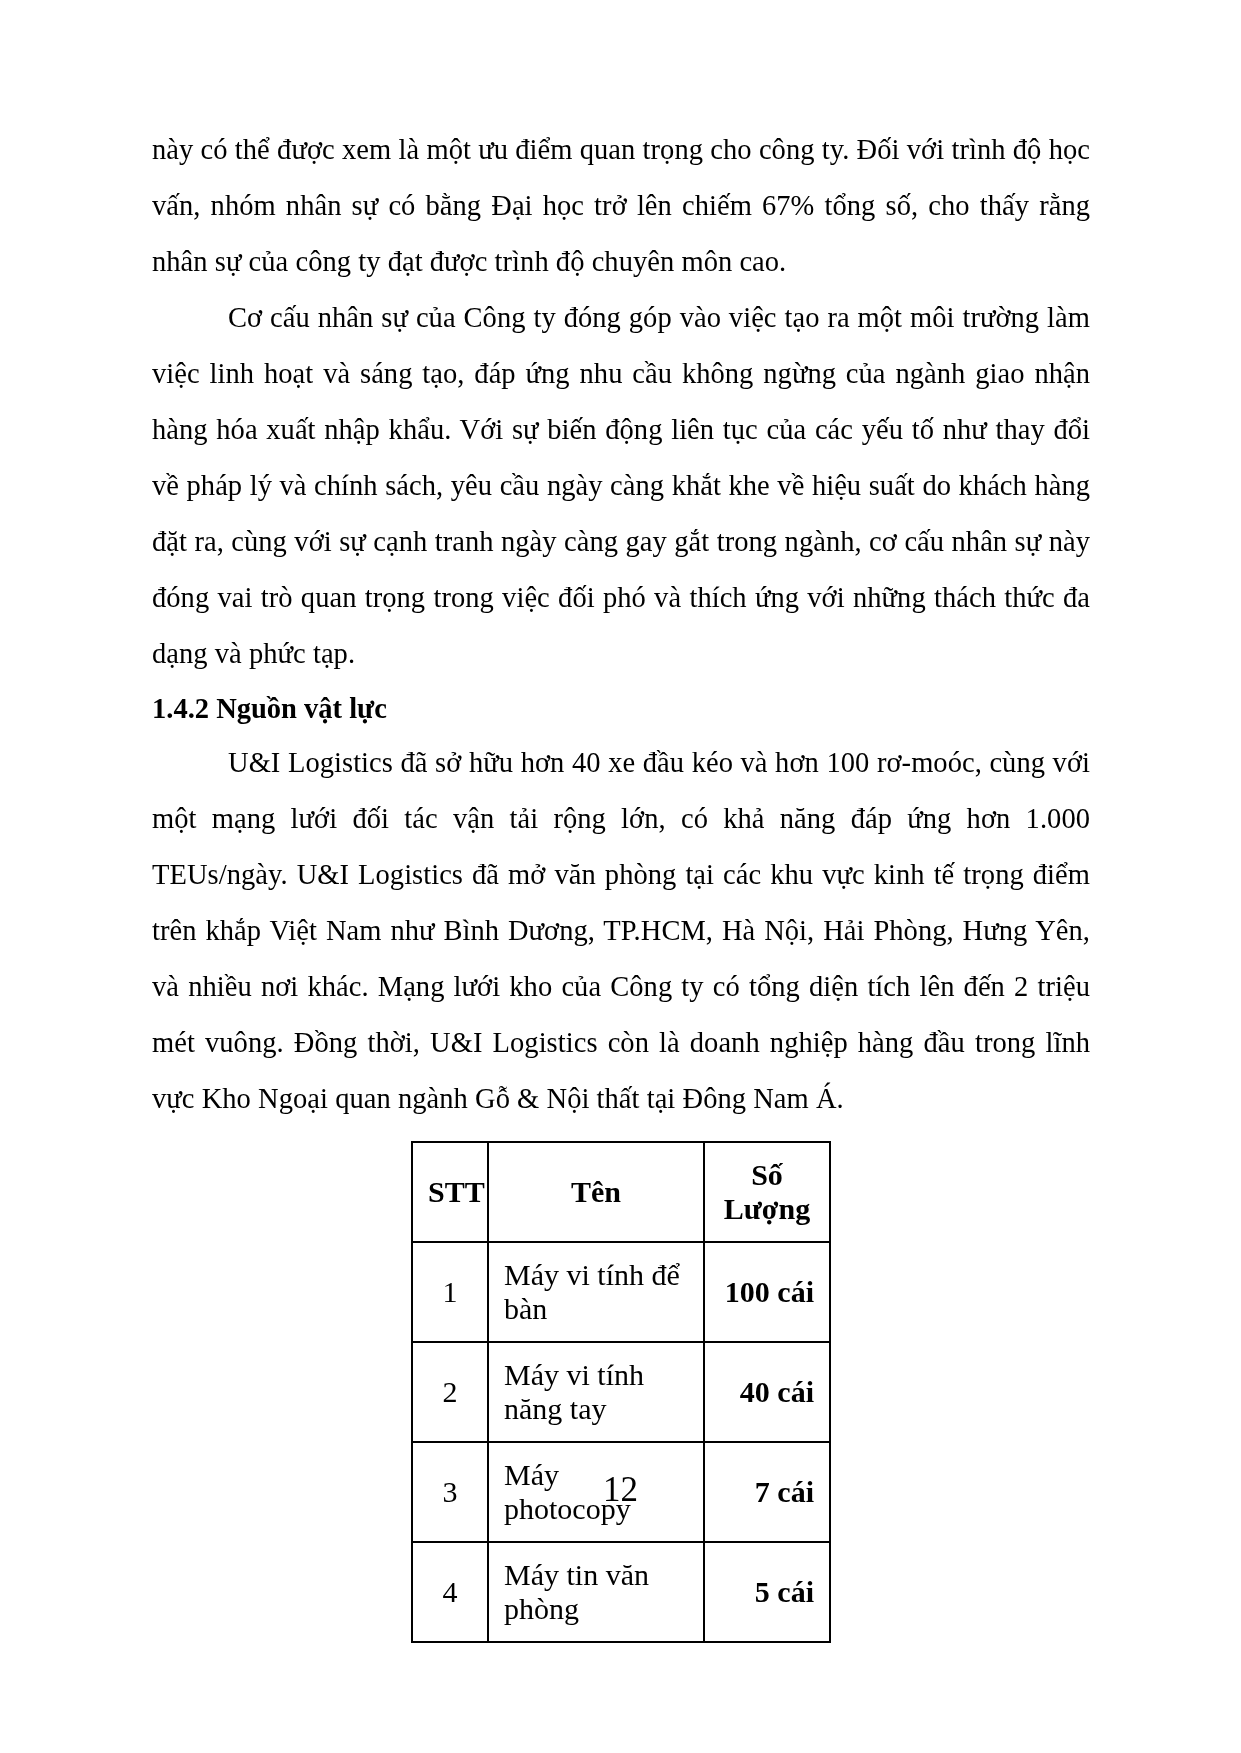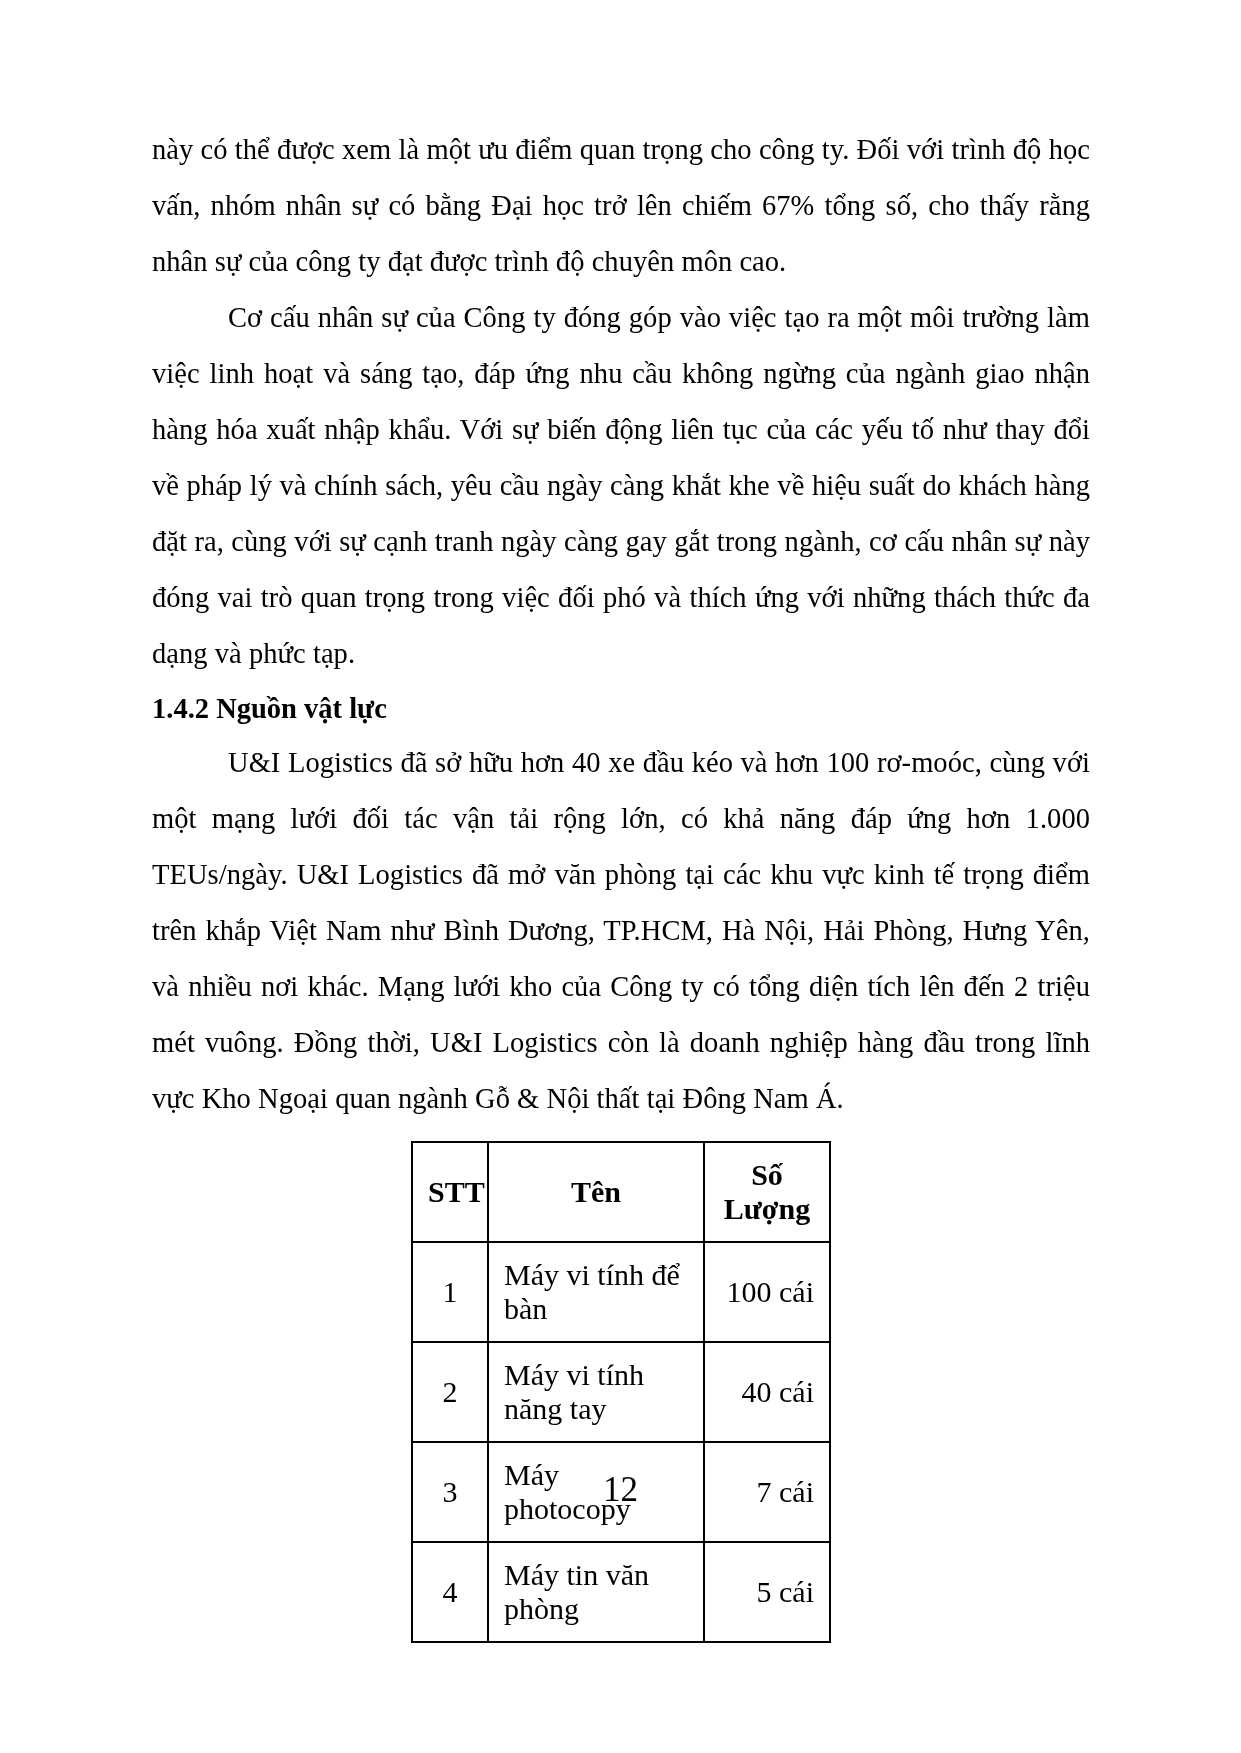--- a/index.html
+++ b/index.html
@@ -85,20 +85,21 @@
     text-align: center;
   }
   td.cell-ten {
     text-align: left;
     padding-left: 11px;
     margin-left: 29px;
   }
   td.cell-sl {
     text-align: right;
     padding-right: 12px;
+    font-weight: bold;
   }
   .page-number {
     position: absolute;
     left: 0;
     top: 1470px;
     width: 1241px;
     text-align: center;
     font-size: 35px;
   }
 </style>

